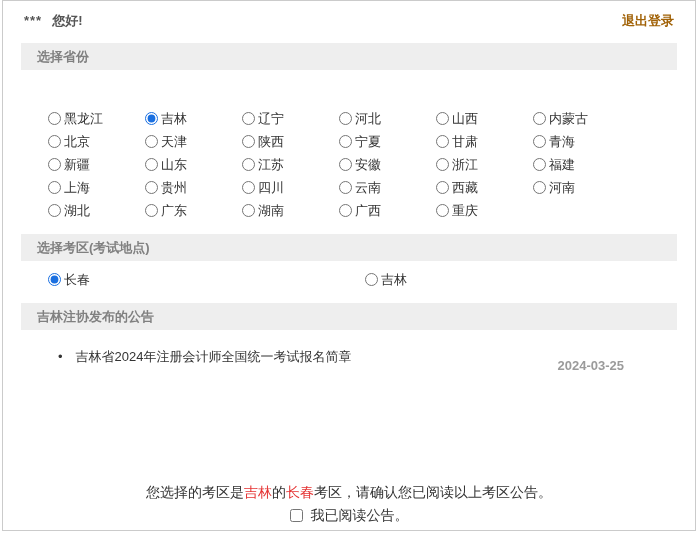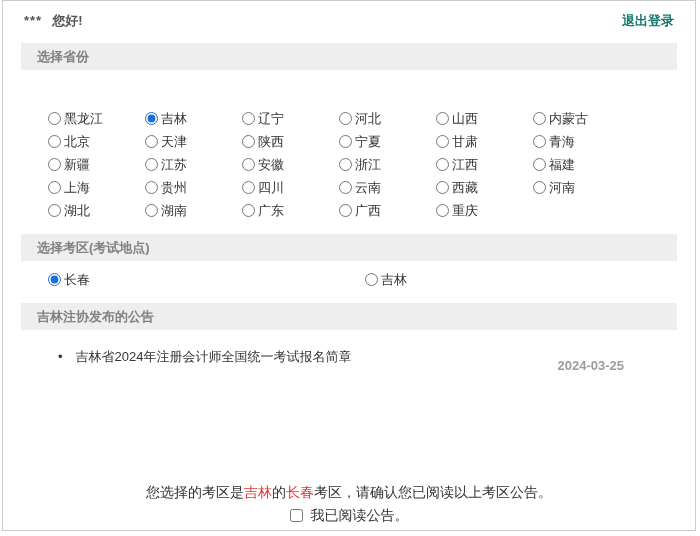--- a/index.html
+++ b/index.html
@@ -3,21 +3,21 @@
 <meta charset="utf-8">
 <style>
   * { box-sizing: border-box; margin: 0; padding: 0; }
   html, body { width: 700px; height: 536px; background: #fff; }
   body { font-family: "Liberation Sans", "DejaVu Sans", sans-serif; position: relative; }
   .page { position: absolute; top: 0; left: 2px; width: 694px; height: 531px;
           border: 1px solid #cbcbcb; background: #fff; overflow: hidden; }
   .topbar { display: flex; justify-content: space-between; align-items: center;
             padding: 10px 21px 0; font-size: 13px; font-weight: bold; color: #555; line-height: 20px; }
   .username { margin-right: 10px; letter-spacing: 1px; }
-  .logout { color: #0f766e; text-decoration: none; cursor: pointer; font-family: Liberation Serif, serif; }
+  .logout { color: #a16207; text-decoration: none; cursor: pointer; font-family: Liberation Serif, serif; }
   .section-header { margin: 12px 18px 0; background: #eeeeee; color: #808080;
                     font-size: 13px; font-weight: bold; padding: 6px 16px; line-height: 15px; }
   .grid { display: grid; margin: 7px 45px 6px; }
   .grid.provinces { grid-template-columns: repeat(6, 97px); margin-top: 37px; }
   .grid.areas { grid-template-columns: 317px 1fr; }
   .opt { display: flex; align-items: center; height: 23px; font-size: 13px; color: #333; cursor: pointer; white-space: nowrap; }
   .opt input { width: 13px; height: 13px; margin: 0 3px 0 0; accent-color: #1a6fe0; cursor: pointer; }
   .announcements { margin: 0 45px; padding-top: 18px; min-height: 152px; }
   .ann-item { display: flex; justify-content: space-between; align-items: flex-start;
               font-size: 13px; color: #333; line-height: 18px; }
@@ -96,36 +96,36 @@
       <label class="opt">
         <input type="radio" name="province" style="">
         <span>青海</span>
       </label>
       <label class="opt">
         <input type="radio" name="province" style="">
         <span>新疆</span>
       </label>
       <label class="opt">
         <input type="radio" name="province" style="">
+        <span>山东</span>
+      </label>
+      <label class="opt">
+        <input type="radio" name="province" style="">
         <span>江苏</span>
       </label>
       <label class="opt">
         <input type="radio" name="province" style="">
         <span>安徽</span>
       </label>
       <label class="opt">
         <input type="radio" name="province" style="">
         <span>浙江</span>
       </label>
       <label class="opt">
         <input type="radio" name="province" style="">
-        <span>江西</span>
-      </label>
-      <label class="opt">
-        <input type="radio" name="province" style="">
         <span>福建</span>
       </label>
       <label class="opt">
         <input type="radio" name="province" style="">
         <span>上海</span>
       </label>
       <label class="opt">
         <input type="radio" name="province" style="">
         <span>贵州</span>
       </label>
@@ -144,25 +144,25 @@
       <label class="opt">
         <input type="radio" name="province" style="">
         <span>河南</span>
       </label>
       <label class="opt">
         <input type="radio" name="province" style="">
         <span>湖北</span>
       </label>
       <label class="opt">
         <input type="radio" name="province" style="">
+        <span>广东</span>
+      </label>
+      <label class="opt">
+        <input type="radio" name="province" style="">
         <span>湖南</span>
-      </label>
-      <label class="opt">
-        <input type="radio" name="province" style="">
-        <span>广东</span>
       </label>
       <label class="opt">
         <input type="radio" name="province" style="">
         <span>广西</span>
       </label>
       <label class="opt">
         <input type="radio" name="province" style="">
         <span>重庆</span>
       </label>
     </div>

